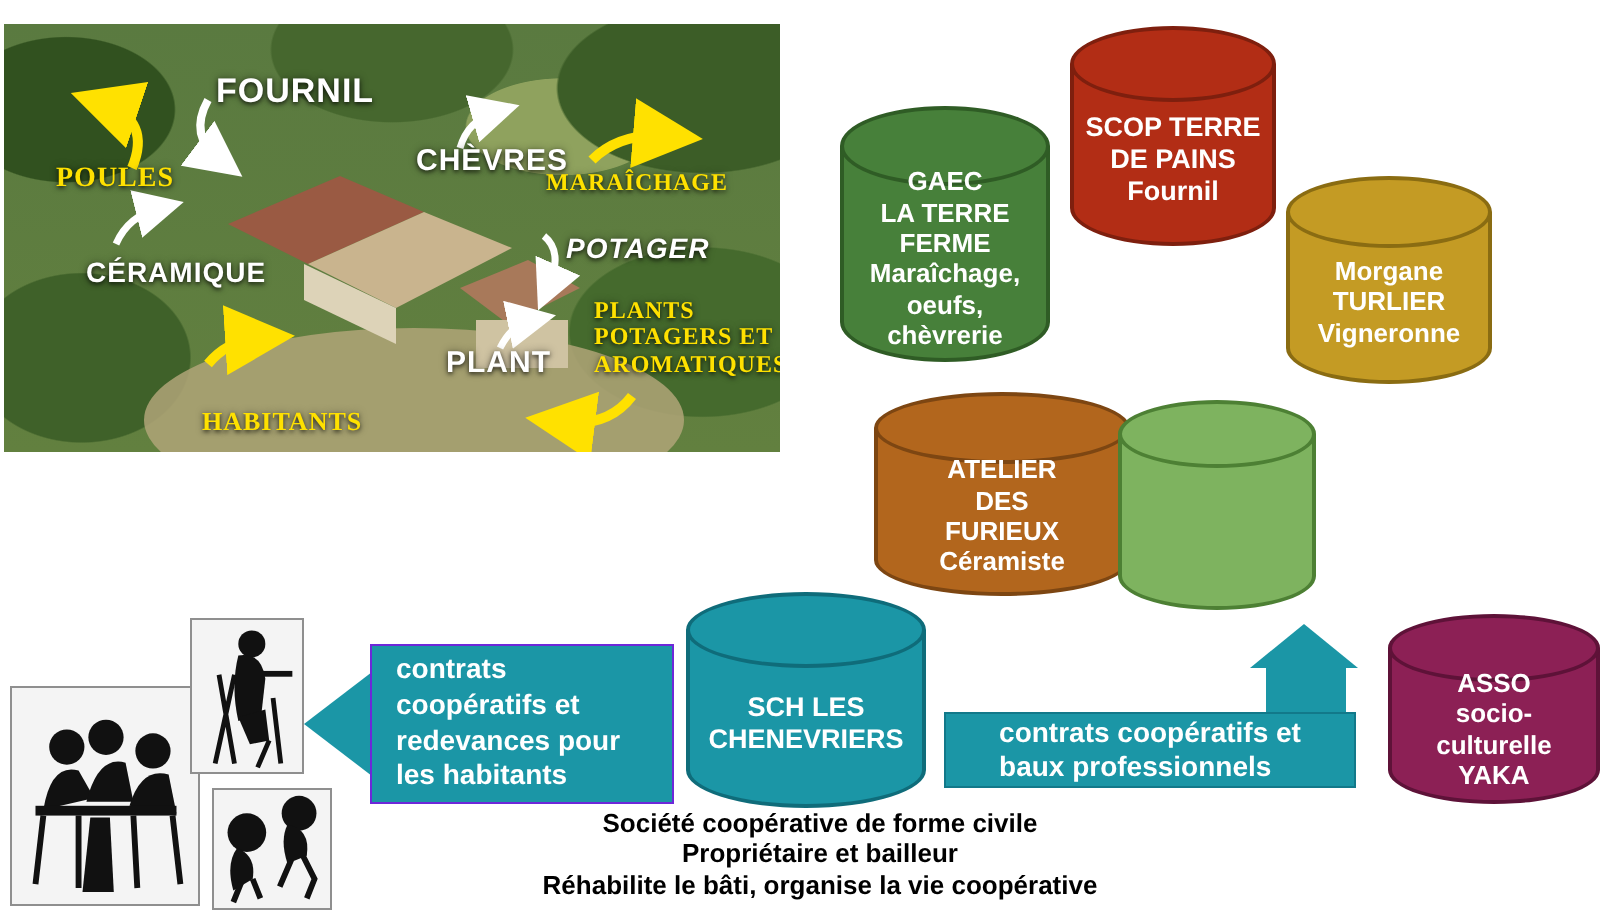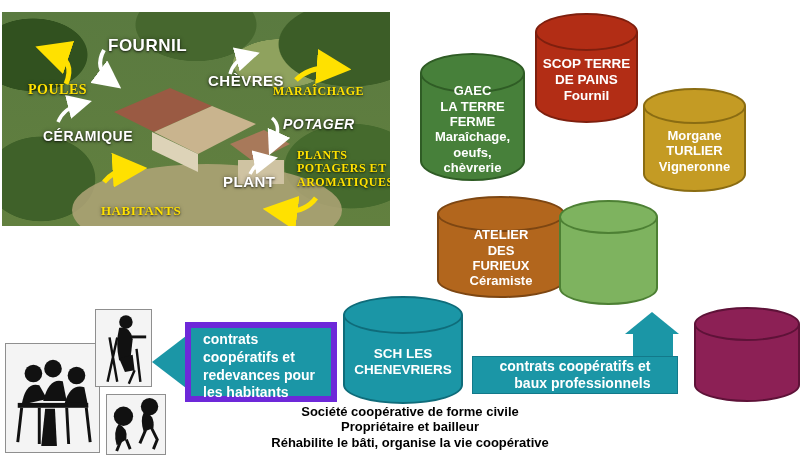--- a/index.html
+++ b/index.html
@@ -48,29 +48,29 @@
   .cyl-atelier {left:437px;top:196px;width:128px;height:102px;--e:36px;--c:#b2661d;--b:#7d4612;font-size:13px;}
   .cyl-bonplant{left:559px;top:200px;width:99px; height:105px;--e:34px;--c:#7eb35f;--b:#4d8034;font-size:13px;}
   .cyl-sch     {left:343px;top:296px;width:120px;height:108px;--e:38px;--c:#1b96a6;--b:#0f6c7a;font-size:13.5px;}
   .cyl-yaka    {left:694px;top:307px;width:106px;height:95px; --e:34px;--c:#8c2055;--b:#5e1238;font-size:13px;}
 
   
   .arrow-left{position:absolute;left:152px;top:322px;width:185px;height:80px;}
   .arrow-left .head{position:absolute;left:0;top:14px;width:0;height:0;
     border-top:26px solid transparent;border-bottom:26px solid transparent;border-right:34px solid #1b96a6;}
   .arrow-left .body{position:absolute;left:33px;top:0;right:0;bottom:0;background:#1b96a6;
-    border:6px solid #6d28d9;box-sizing:border-box;
+    border:1px solid #6d28d9;box-sizing:border-box;
     color:#fff;font-weight:bold;font-size:14px;line-height:1.27;padding:3px 6px 0 12px;white-space:pre-line;}
   .arrow-right{position:absolute;left:472px;top:312px;width:206px;height:82px;}
   .arrow-right .tip{position:absolute;left:153px;top:0;width:0;height:0;
     border-left:27px solid transparent;border-right:27px solid transparent;border-bottom:22px solid #1b96a6;}
   .arrow-right .stem{position:absolute;left:161px;top:20px;width:40px;height:26px;background:#1b96a6;}
   .arrow-right .body{position:absolute;left:0;top:44px;right:0;height:38px;background:#1b96a6;
     border:1px solid #12798a;box-sizing:border-box;
-    display:flex;align-items:center;justify-content:center;text-align:right;
+    display:flex;align-items:center;justify-content:center;text-align:left;
     color:#fff;font-weight:bold;font-size:14px;line-height:1.2;white-space:pre-line;}
 
   
   .pbox{position:absolute;background:#f4f4f4;border:1px solid #8f8f8f;box-sizing:border-box;}
   .pbox svg{width:100%;height:100%;display:block;}
   .pbox-group{left:5px;top:343px;width:95px;height:110px;}
   .pbox-woman{left:95px;top:309px;width:57px;height:78px;}
   .pbox-kids{left:106px;top:394px;width:60px;height:61px;}
 
   
@@ -170,20 +170,24 @@
     <div class="cb"></div>
     <div class="cm"></div>
     <div class="ct"></div>
     <div class="txt">SCH LES
 CHENEVRIERS</div>
   </div>
   <div class="cyl cyl-yaka">
     <div class="cb"></div>
     <div class="cm"></div>
     <div class="ct"></div>
+    <div class="txt">ASSO
+socio-
+culturelle
+YAKA</div>
   </div>
 
   <div class="arrow-left">
     <div class="head"></div>
     <div class="body">contrats
 coopératifs et
 redevances pour
 les habitants</div>
   </div>
   <div class="arrow-right">

